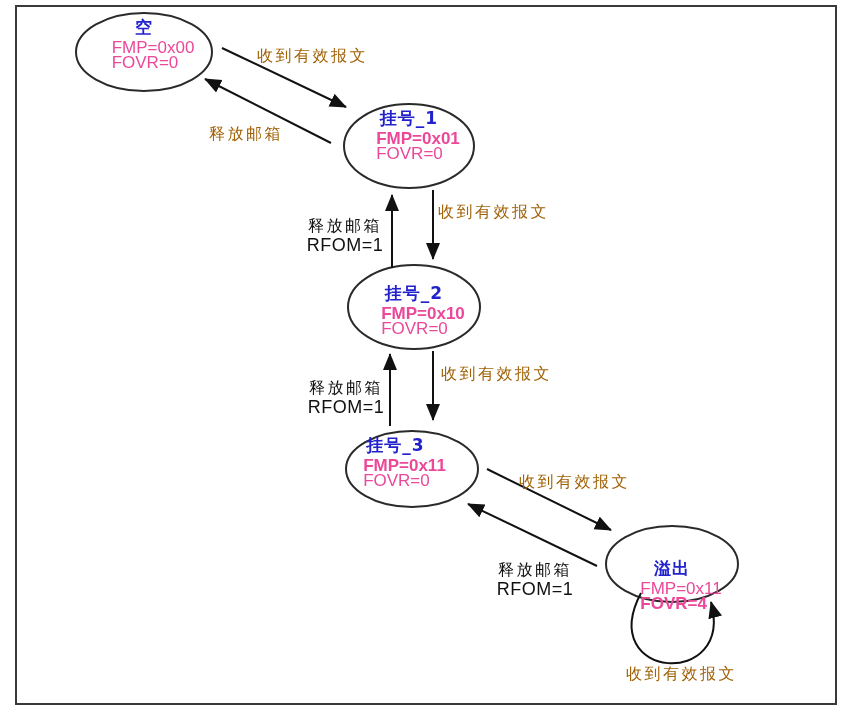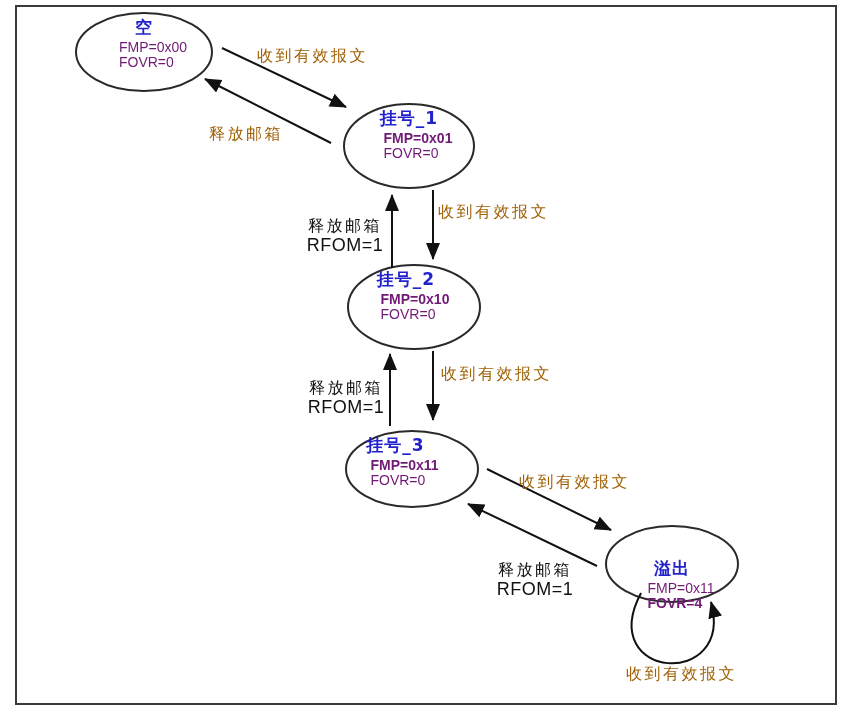--- a/index.html
+++ b/index.html
@@ -34,23 +34,23 @@
     color: #2222cc;
     font-weight: bold;
     font-size: 17px;
     line-height: 19px;
     letter-spacing: 1px;
     white-space: nowrap;
   }
   .state-info {
     margin-top: 3px;
     text-align: left;
-    color: #701a75;
+    color: #ec4899;
     font-family: "Liberation Sans", sans-serif;
-    font-size: 14px;
+    font-size: 17px;
     line-height: 15px;
     white-space: nowrap;
     margin-left: 18px;
   }
   .state-line.b { font-weight: bold; }
 
   .lbl {
     position: absolute;
     color: #a16207;
     font-size: 16px;
@@ -66,21 +66,21 @@
   }
   .lbl2 .cjk { font-size: 16px; line-height: 20px; letter-spacing: 2.5px; }
   .lbl2 .sub {
     font-family: "Liberation Sans", sans-serif;
     font-size: 18px; line-height: 19px; letter-spacing: 0.5px;
   }
 
   
   .st-0 { left: 76px;  top: 13px;  width: 136px; height: 78px; }
   .st-1 { left: 344px; top: 104px; width: 130px; height: 84px; }
-  .st-2 { left: 340px; top: 265px; width: 132px; height: 84px; }
+  .st-2 { left: 348px; top: 265px; width: 132px; height: 84px; justify-content: center; }
   .st-3 { left: 330px; top: 431px; width: 131px; height: 76px; }
   .st-4 { left: 606px; top: 554px; width: 132px; height: 76px; }
 </style>
 </head>
 <body>
 
 <div class="canvas">
 
   <div class="frame"></div>
 

